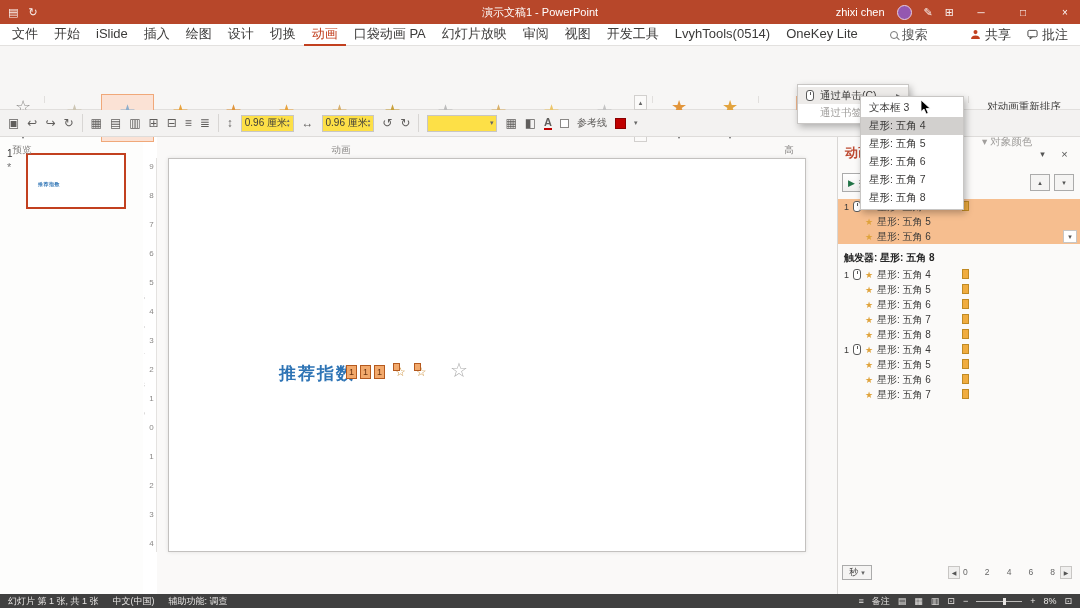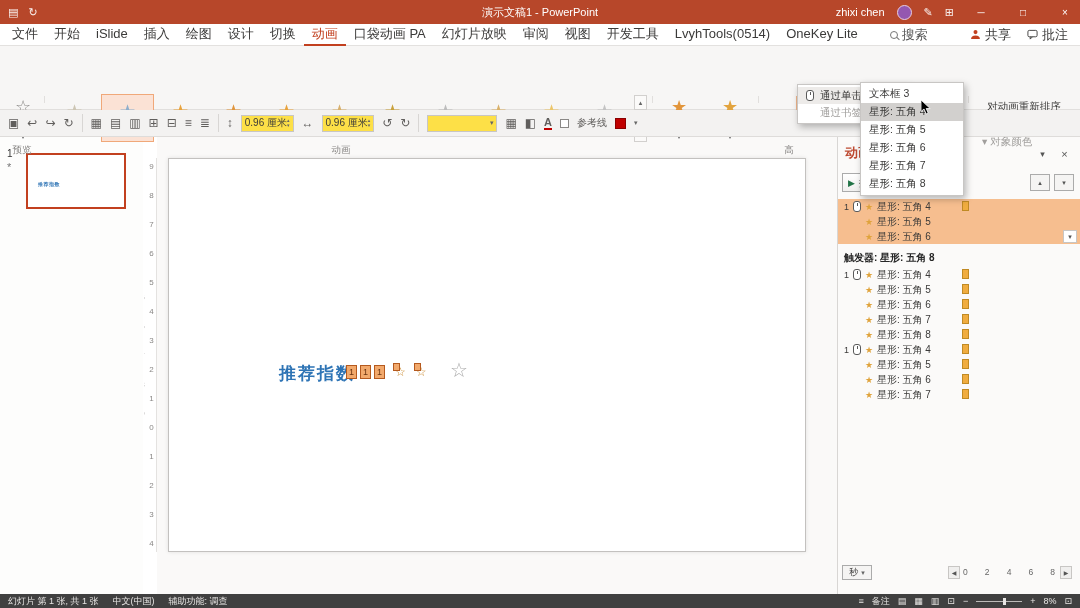--- a/index.html
+++ b/index.html
@@ -459,21 +459,21 @@
     <span>通过单击(C)</span>
     <span class="marr">▸</span>
   </div>
   <div class="menu-row dis">
     <span style="width:8px"></span>
     <span>通过书签(B)</span>
     <span class="marr">▸</span>
   </div>
 </div>
 
-<div class="menu" style="left:860px;top:82px;width:104px">
+<div class="menu" style="left:860px;top:96px;width:104px">
   <div class="menu-row" style="height:18px">
       <span>文本框 3</span>
     </div>
   <div class="menu-row sel" style="height:18px">
       <span>星形: 五角 4</span>
     </div>
   <div class="menu-row" style="height:18px">
       <span>星形: 五角 5</span>
     </div>
   <div class="menu-row" style="height:18px">

